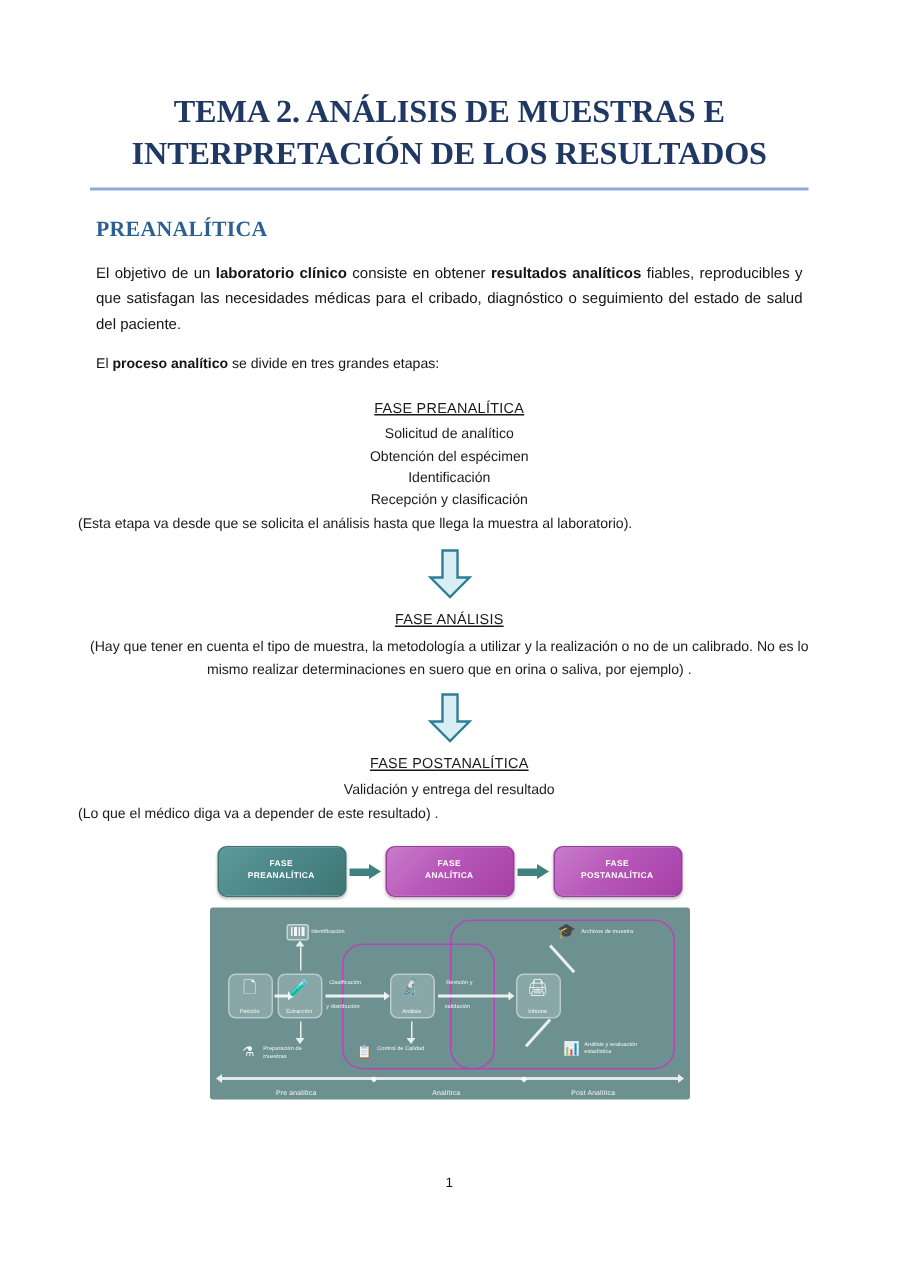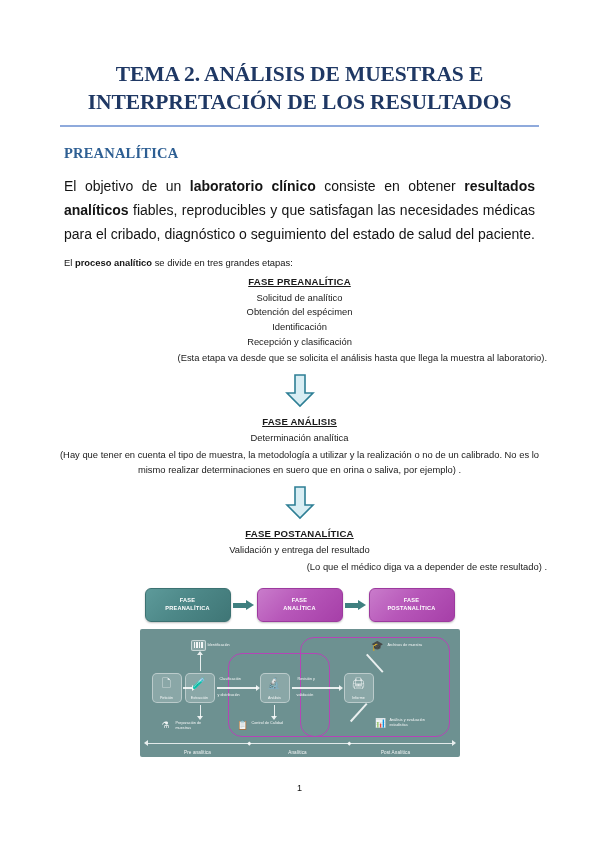--- a/index.html
+++ b/index.html
@@ -49,56 +49,56 @@
     color: #2e5f93;
     letter-spacing: 0.2px;
   }
 
   
   .body-block {
     padding: 0 52px;
   }
   p.just {
     margin: 12px 0 9px 0;
-    font-size: 14px;
+    font-size: 10px;
     line-height: 1.72;
     text-align: justify;
     color: #141414;
   }
   p.lead {
-    margin: 0 0 4px 0;
+    margin: 0 0 16px 0;
     font-size: 9.4px;
     line-height: 1.7;
     color: #141414;
   }
   b { font-weight: bold; }
 
   
   .phase {
     text-align: center;
     padding: 0 40px;
   }
   .phase-title {
     font-size: 9.6px;
-    font-weight: bold;
+    font-weight: normal;
     text-decoration: underline;
     letter-spacing: 0.2px;
     margin: 0 0 1px 0;
     line-height: 1.55;
   }
   .phase-line {
     font-size: 9.4px;
     line-height: 1.55;
     margin: 0;
   }
   .phase-note {
     font-size: 9.4px;
     line-height: 1.62;
     margin: 1px 0 0 0;
-    text-align: right;
+    text-align: left;
   }
   .phase-note.wide {
     text-align: justify;
     text-align-last: center;
     padding: 0 8px;
   }
 
   
   .arrow-wrap {
     display: flex;
@@ -305,21 +305,20 @@
   </div>
 
   <div class="arrow-wrap">
     <svg class="down-arrow" width="30" height="34" viewBox="0 0 30 34">
       <polygon points="10,1 20,1 20,19 28,19 15,32 2,19 10,19" fill="#d9eef4" stroke="#2e7f95" stroke-width="1.6"></polygon>
     </svg>
   </div>
 
   <div class="phase">
     <div class="phase-title">FASE ANÁLISIS</div>
-    <div class="phase-line">Determinación analítica</div>
     <div class="phase-note wide">(Hay que tener en cuenta el tipo de muestra, la metodología a utilizar y la realización o no de un calibrado. No es lo mismo realizar determinaciones en suero que en orina o saliva, por ejemplo) .</div>
   </div>
 
   <div class="arrow-wrap">
     <svg class="down-arrow" width="30" height="34" viewBox="0 0 30 34">
       <polygon points="10,1 20,1 20,19 28,19 15,32 2,19 10,19" fill="#d9eef4" stroke="#2e7f95" stroke-width="1.6"></polygon>
     </svg>
   </div>
 
   <div class="phase">

